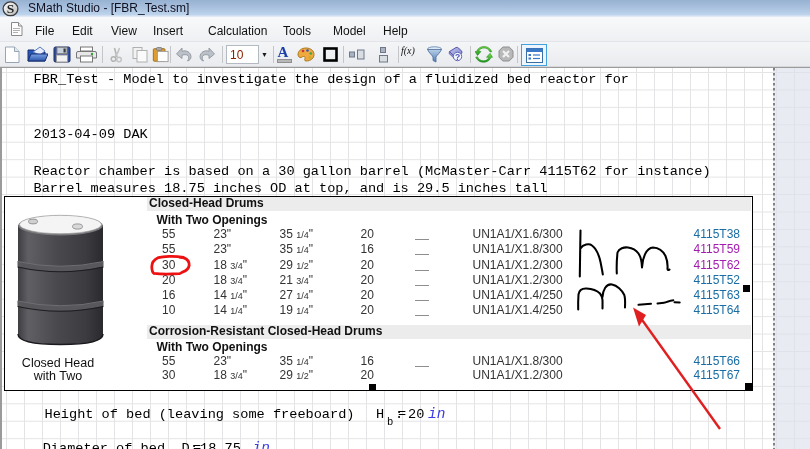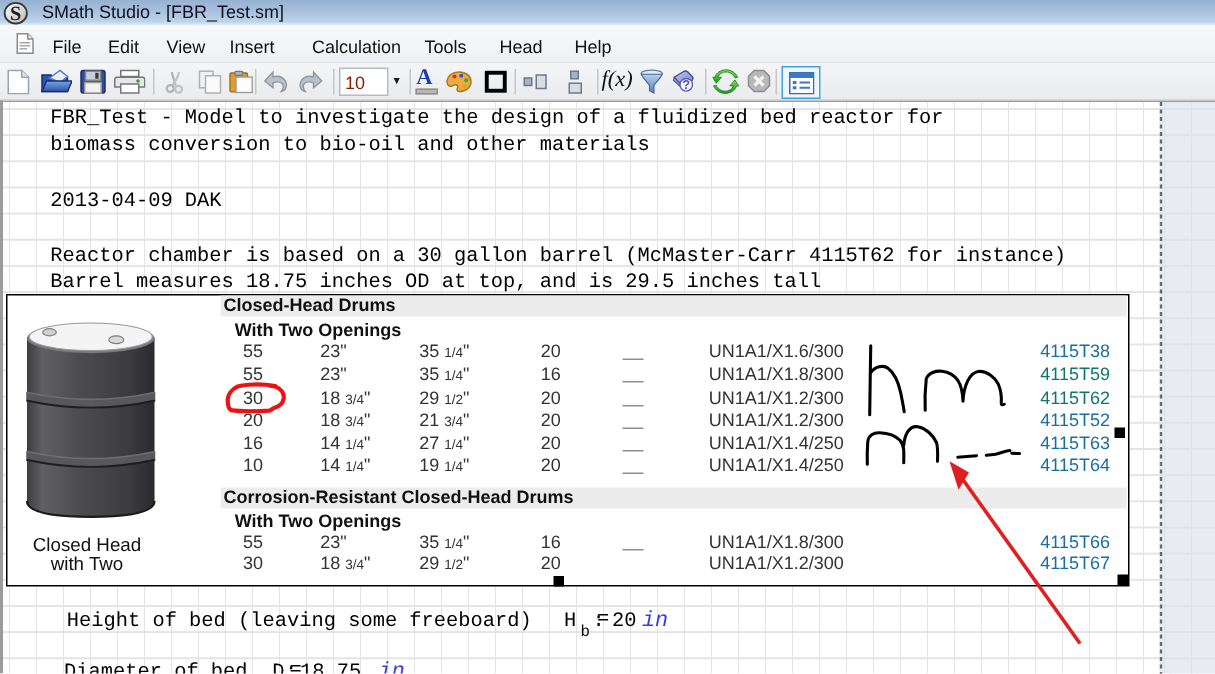--- a/index.html
+++ b/index.html
@@ -36,21 +36,21 @@
 .row { position:absolute; left:0; width:746px; height:14px; font-size:12px; line-height:14px; color:#333;padding-left:32px; }
 .c1 { position:absolute; left:157.5px; }
 .c2 { position:absolute; left:209px; }
 .c3 { position:absolute; left:275px; }
 .c4 { position:absolute; left:356px; }
 .cd { position:absolute; left:410px; width:14px; border-top:1.5px solid #8e8e8e; top:12px; }
 .c5 { position:absolute; left:468px; }
 .c6 { position:absolute; right:10.5px; text-align:center; }
 .fr { font-size:9px; }
 .blue { color:#1a6da4; }
-.purp { color:#0f766e; }
+.purp { color:#a21caf; }
 .handle { position:absolute; width:7px; height:7px; background:#000; }
 </style>
 </head>
 <body>
 <div id="titlebar">
   <svg width="17" height="16" style="position:absolute;left:2px;top:1px" viewBox="0 0 17 16">
     <defs>
         <linearGradient id="slogo" x1="0" y1="0" x2="1" y2="1">
       <stop offset="0" stop-color="#ffffff"></stop>
           <stop offset="1" stop-color="#b8b8b8"></stop>
@@ -68,21 +68,21 @@
     <line x1="3" y1="6.5" x2="10" y2="6.5" stroke="#a8a8a8" stroke-width="0.9"></line>
     <line x1="3" y1="8.5" x2="10" y2="8.5" stroke="#a8a8a8" stroke-width="0.9"></line>
     <line x1="3" y1="10.5" x2="8" y2="10.5" stroke="#a8a8a8" stroke-width="0.9"></line>
   </svg>
   <div class="menu" style="left:35px">File</div>
   <div class="menu" style="left:72px">Edit</div>
   <div class="menu" style="left:111px">View</div>
   <div class="menu" style="left:153px">Insert</div>
   <div class="menu" style="left:208px">Calculation</div>
   <div class="menu" style="left:283px">Tools</div>
-  <div class="menu" style="left:333px">Head</div>
+  <div class="menu" style="left:333px">Model</div>
   <div class="menu" style="left:383px">Help</div>
 </div>
 <div id="toolbar">
   <svg class="tbi" style="left:4px" width="17" height="17" viewBox="0 0 17 17">
     <path d="M1.5 1 h9 l4.5 4.5 v11 h-13.5 z" fill="#fefefe" stroke="#97a5b5"></path>
     <path d="M10.5 1 v4.5 h4.5" fill="#dfe6ee" stroke="#97a5b5"></path>
   </svg>
   <svg class="tbi" style="left:26px" width="22" height="17" viewBox="0 0 22 17">
     <path d="M2 15 L2 4 L8 4 L10 6 L19 6 L19 15 Z" fill="#2a56b8" stroke="#17306e"></path>
     <path d="M7 6 l7 -5 l5 4 l-5 4 z" fill="#e8eefc" stroke="#5a7abf"></path>
@@ -147,21 +147,21 @@
   <div class="sep" style="left:343px"></div>
   <svg class="tbi" style="left:348px" width="17" height="17" viewBox="0 0 17 17">
     <rect x="1.5" y="6" width="5" height="5" fill="#a8b2c0" stroke="#6e7888"></rect>
     <rect x="9.5" y="4" width="6.5" height="9" fill="#d8dde4" stroke="#6e7888"></rect>
   </svg>
   <svg class="tbi" style="left:376px" width="15" height="17" viewBox="0 0 15 17">
     <rect x="4.5" y="1.5" width="5" height="5" fill="#a8b2c0" stroke="#6e7888"></rect>
     <rect x="3.5" y="9.5" width="8" height="6.5" fill="#d8dde4" stroke="#6e7888"></rect>
   </svg>
   <div class="sep" style="left:398px"></div>
-  <div class="tbi" style="left:401px; top:3px; font-size:15px; font-style:italic; color:#111; font-family:'Liberation Serif',serif;">f(x)</div>
+  <div class="tbi" style="left:401px; top:3px; font-size:10px; font-style:italic; color:#111; font-family:'Liberation Serif',serif;">f(x)</div>
   <svg class="tbi" style="left:426px" width="17" height="17" viewBox="0 0 17 17">
     <defs>
         <linearGradient id="fung" x1="0" y1="0" x2="0" y2="1">
       <stop offset="0" stop-color="#b8d0e8"></stop>
           <stop offset="1" stop-color="#5580b8"></stop>
         </linearGradient>
       </defs>
     <ellipse cx="8.5" cy="3" rx="7" ry="2.2" fill="#ddeaf6" stroke="#6080a8" stroke-width="0.8"></ellipse>
     <path d="M1.5 3.5 C3 7 6.5 9.5 7 11 L7 14.5 L10 16 L10 11 C10.5 9.5 14 7 15.5 3.5 Z" fill="url(#fung)" stroke="#4a6a98" stroke-width="0.8"></path>
   </svg>
@@ -200,21 +200,20 @@
       <rect x="2.5" y="6" width="2.5" height="2" fill="#3a78c8"></rect>
       <rect x="2.5" y="9.5" width="2.5" height="2" fill="#3a78c8"></rect>
       <line x1="7" y1="7" x2="14" y2="7" stroke="#3a78c8" stroke-width="1.2"></line>
       <line x1="7" y1="10.5" x2="14" y2="10.5" stroke="#3a78c8" stroke-width="1.2"></line>
     </svg>
   </div>
 </div>
 <div id="doc">
   <div id="outside"></div>
   <div class="mono" style="left:4.5px; top:4.5px">FBR_Test - Model to investigate the design of a fluidized bed reactor for</div>
-  <div class="mono" style="left:4.5px; top:22.8px">biomass conversion to bio-oil and other materials</div>
   <div class="mono" style="left:4.5px; top:59.5px">2013-04-09 DAK</div>
   <div class="mono" style="left:4.5px; top:96.5px">Reactor chamber is based on a 30 gallon barrel (McMaster-Carr 4115T62 for instance)</div>
   <div class="mono" style="left:4.5px; top:114.2px">Barrel measures 18.75 inches OD at top, and is 29.5 inches tall</div>
 
   <div id="frame">
     <div class="band" style="top:0.1px; height:13.5px"></div>
     <div class="bh" style="left:144.5px; top:-1px">Closed-Head Drums</div>
     <div class="bh" style="left:152px; top:15.3px">With Two Openings</div>
     <div class="row" style="top:29.8px">
         <span class="c1">55</span>

